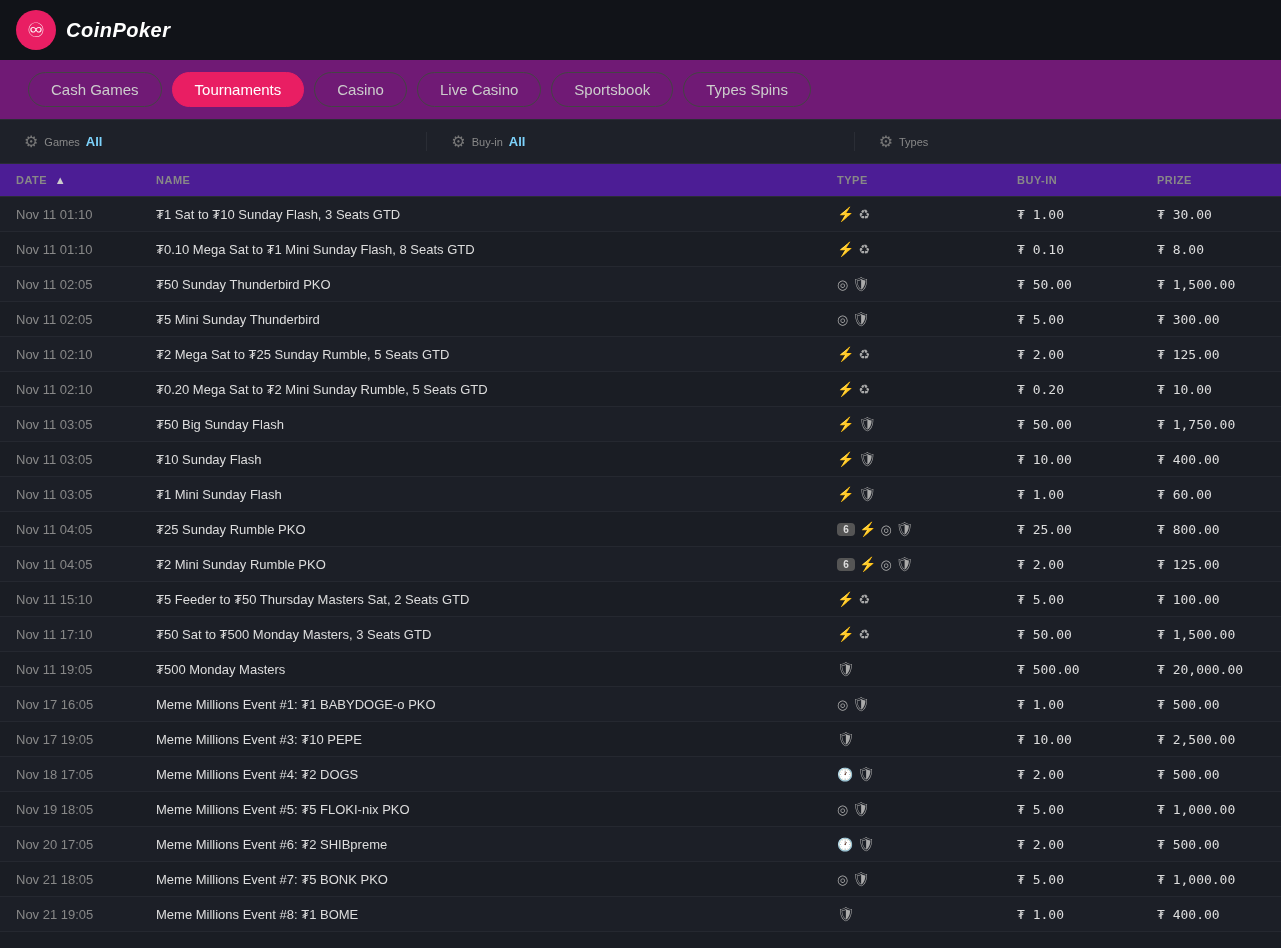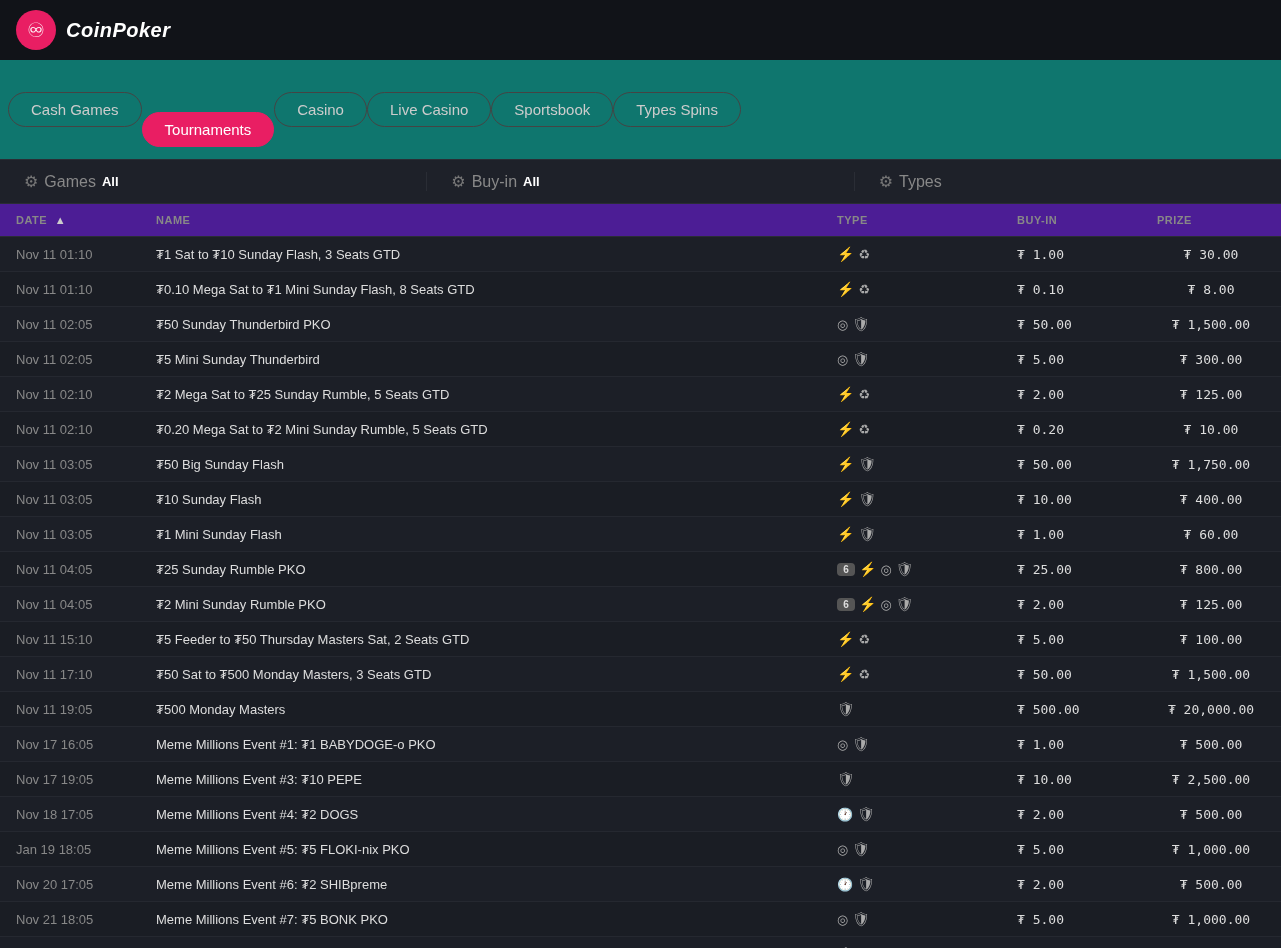--- a/index.html
+++ b/index.html
@@ -42,42 +42,42 @@
     .logo-text {
       color: white;
       font-size: 20px;
       font-weight: 700;
       letter-spacing: 0.5px;
       font-style: italic;
     }
 
     
     .nav {
-      background: #0f766e;
-      display: flex;
-      align-items: center;
-      padding: 12px 8px;
+      background: #701a75;
+      display: flex;
+      align-items: center;
+      padding: 12px 28px;
+      gap: 10px;
       border-bottom: 1px solid #2a2d35;
     }
     .nav-btn {
       padding: 8px 22px;
       border-radius: 30px;
       border: 1.5px solid #444;
       background: transparent;
       color: #ccc;
       font-size: 15px;
       cursor: pointer;
       font-weight: 500;
       white-space: nowrap;
     }
     .nav-btn.active {
       background: #e91e63;
       border-color: #e91e63;
       color: white;
-      margin-top: 40px;
     }
 
     
     .filter-bar {
       display: flex;
       align-items: center;
       background: #1e2129;
       border-bottom: 1px solid #2a2d35;
       height: 44px;
     }
@@ -86,24 +86,24 @@
       align-items: center;
       gap: 6px;
       padding: 0 24px;
       flex: 1;
     }
     .filter-section:not(:last-child) {
       border-right: 1px solid #2a2d35;
     }
     .filter-label {
       color: #888;
-      font-size: 16px;
+      font-size: 11px;
     }
     .filter-value {
-      color: #ffffff;
+      color: #7dd3fc;
       font-size: 13px;
       font-weight: 600;
       cursor: pointer;
     }
     .filter-icon {
       font-size: 16px;
       color: #777;
     }
 
     
@@ -161,21 +161,20 @@
     td.name-cell {
       color: #ddd;
     }
     td.buyin-cell {
       color: #ddd;
       font-family: monospace;
     }
     td.prize-cell {
       color: #ddd;
       font-family: monospace;
-      text-align: center;
     }
 
     .type-icons {
       display: flex;
       align-items: center;
       gap: 4px;
     }
     .badge-6 {
       background: #555;
       color: #ddd;
@@ -481,21 +480,21 @@
     <td>
       <div class="type-icons">
               <span class="icon-clock">🕐</span>
               <span class="icon-shield">🛡</span>
             </div>
     </td>
     <td class="buyin-cell">₮ 2.00</td>
     <td class="prize-cell">₮ 500.00</td>
   </tr>
         <tr>
-    <td class="date-cell">Jan 19 18:05</td>
+    <td class="date-cell">Nov 19 18:05</td>
     <td class="name-cell">Meme Millions Event #5: ₮5 FLOKI-nix PKO</td>
     <td>
       <div class="type-icons">
               <span class="icon-target">◎</span>
               <span class="icon-shield">🛡</span>
             </div>
     </td>
     <td class="buyin-cell">₮ 5.00</td>
     <td class="prize-cell">₮ 1,000.00</td>
   </tr>

